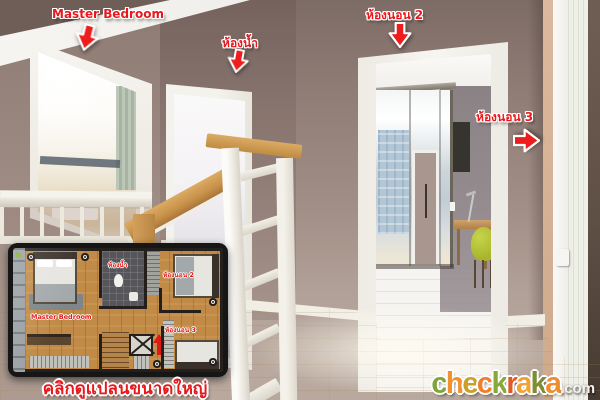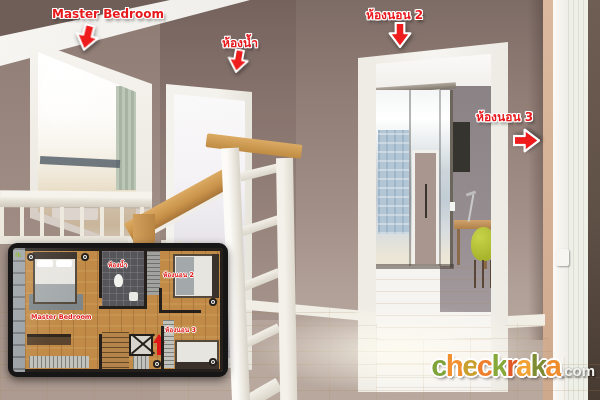--- a/index.html
+++ b/index.html
@@ -217,21 +217,21 @@
   .tag-bed3{left:476px;top:107px;}
   .arrow{z-index:20;filter:drop-shadow(1px 2px 2px rgba(0,0,0,.45));}
   .ar-master{left:72px;top:24px;width:30px;height:27px;transform:rotate(14deg);}
   .ar-bath{left:226px;top:49px;width:24px;height:24px;transform:rotate(10deg);}
   .ar-bed2{left:387px;top:22px;width:26px;height:26px;}
   .ar-bed3{left:513px;top:127px;width:27px;height:27px;transform:rotate(-90deg);}
   .caption{left:40px;top:374px;width:170px;text-align:center;color:#e8191d;font-weight:bold;
     font-size:17px;white-space:nowrap;z-index:21;cursor:pointer;
     text-shadow:-2px 0 0 #fff,2px 0 0 #fff,0 -2px 0 #fff,0 2px 0 #fff,
       -1px -1px 0 #fff,1px 1px 0 #fff,-1px 1px 0 #fff,1px -1px 0 #fff,2px 3px 3px rgba(0,0,0,.5);}
-  .logo{right:5px;bottom:17px;z-index:21;white-space:nowrap;font-weight:bold;
+  .logo{right:5px;bottom:0;z-index:21;white-space:nowrap;font-weight:bold;
     font-family:"Liberation Sans","DejaVu Sans",sans-serif;}
   .logo span{position:static;font-size:30px;letter-spacing:-2px;
     text-shadow:-2px 0 0 #fff,2px 0 0 #fff,0 -2px 0 #fff,0 2px 0 #fff,
       -1px -1px 0 #fff,1px 1px 0 #fff,-1px 1px 0 #fff,1px -1px 0 #fff,2px 3px 3px rgba(0,0,0,.45);}
   .logo .suffix{font-size:15px;letter-spacing:0;color:#f4f2ee;
     text-shadow:0 0 2px rgba(0,0,0,.4),1px 2px 2px rgba(0,0,0,.45);}
 </style>
 </head>
 <body>
 
@@ -352,20 +352,21 @@
     <div class="p-dot pd3"></div>
     <div class="p-dot pd4"></div>
     <div class="p-dot pd5"></div>
     <div class="p-fk">fk</div>
     <div class="p-label pl-master">Master Bedroom</div>
     <div class="p-label pl-bath">ห้องน้ำ</div>
     <div class="p-label pl-bed2">ห้องนอน 2</div>
     <div class="p-label pl-bed3">ห้องนอน 3</div>
     <div class="plan-gloss"></div>
   </div>
+  <div class="caption">คลิกดูแปลนขนาดใหญ่</div>
 
   <div class="tag tag-master">Master Bedroom</div>
   <div class="tag tag-bath">ห้องน้ำ</div>
   <div class="tag tag-bed2">ห้องนอน 2</div>
   <div class="tag tag-bed3">ห้องนอน 3</div>
 
   <svg class="arrow ar-master" viewBox="0 0 26 30">
     <path d="M13 29 L1 13 L8 13 L8 1 L18 1 L18 13 L25 13 Z" fill="#ee1c1c" stroke="#ffffff" stroke-width="2.5" stroke-linejoin="round"></path>
   </svg>
   <svg class="arrow ar-bath" viewBox="0 0 26 30">

